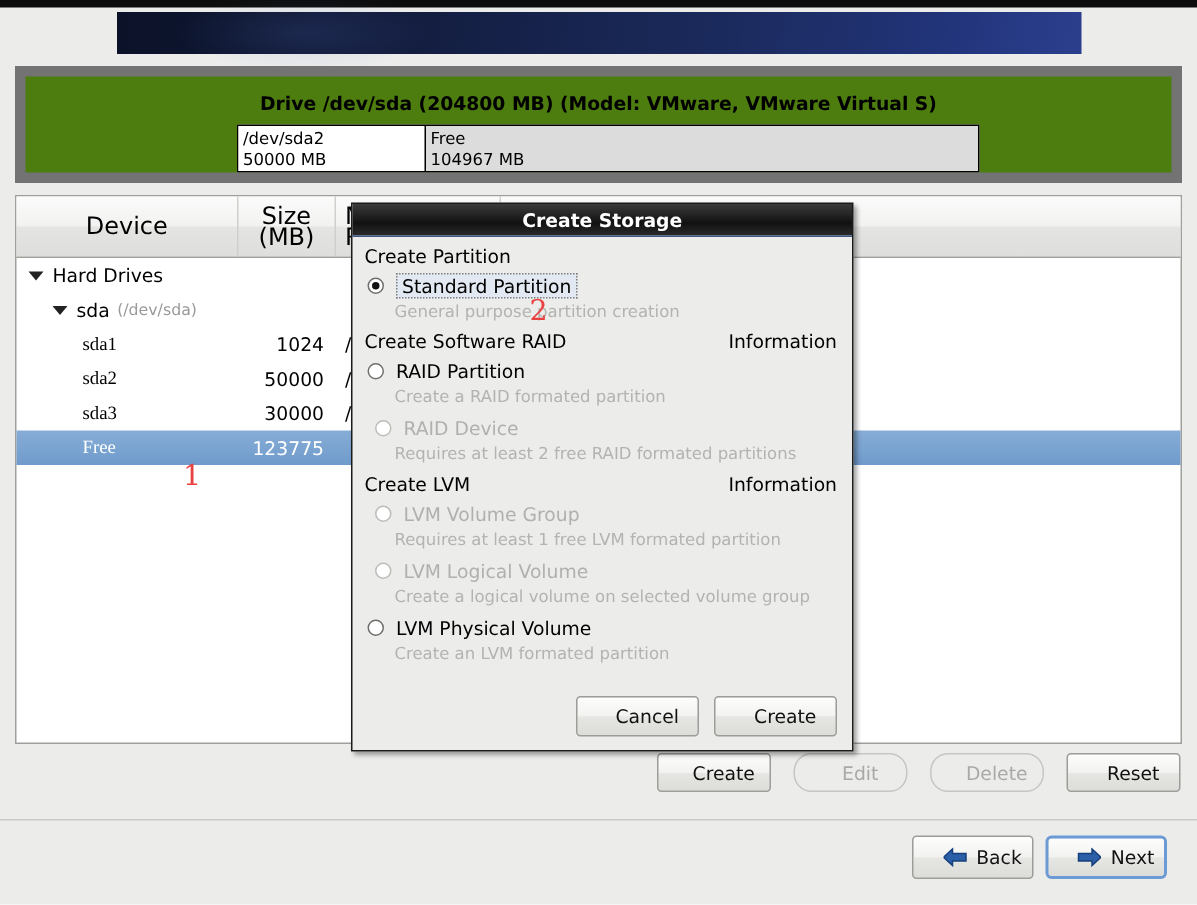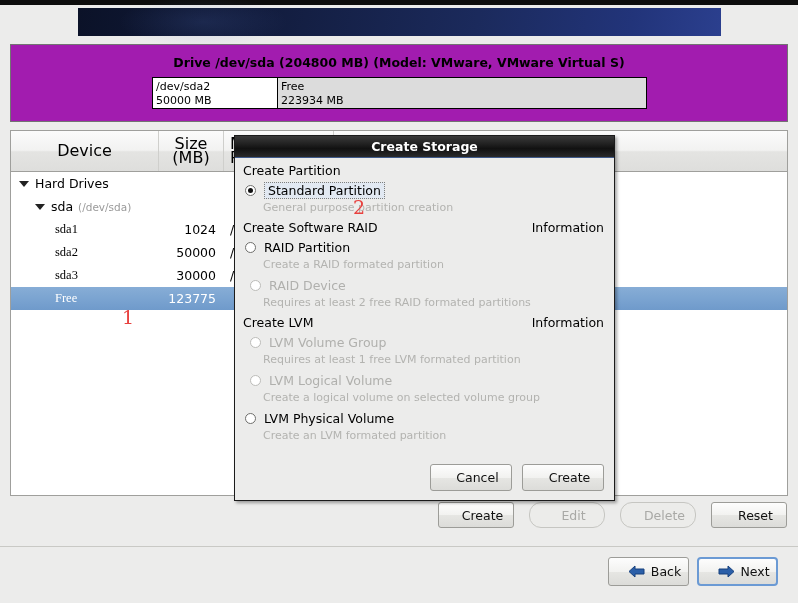--- a/index.html
+++ b/index.html
@@ -25,21 +25,21 @@
   }
   #banner::after{
     content:""; position:absolute; left:40px; top:-12px; width:170px; height:52px;
     border-radius:50%;
     background: radial-gradient(ellipse at center, rgba(90,120,200,0.16) 0%, rgba(90,120,200,0) 70%);
   }
 
   
   #drive-panel {
     position:absolute; left:10px; top:44px; width:778px; height:78px;
-    border:1px solid #737373; background:#a21caf;
+    border:7px solid #737373; background:#4d7c0f;
   }
   #drive-title {
     position:absolute; left:0; top:10px; width:100%; text-align:center;
     font-weight:bold; font-size:12.5px;
   }
   #drive-bar {
     position:absolute; left:141px; top:32px; width:495px; height:32px;
     border:1px solid #000; display:flex; background:#fff;
   }
   .seg {
@@ -109,21 +109,21 @@
 
   #footer-sep { position:absolute; left:0; top:546px; width:798px; height:1px; background:#c9c9c5; }
 
   #btn-back { position:absolute; left:608px; top:557px; width:81px; height:29px; }
   #btn-next { position:absolute; left:697px; top:557px; width:81px; height:29px;
               border:2px solid #6b9ad4; border-radius:4px; }
   .arrow { width:16px; height:13px; margin-right:6px; flex:none; }
 
   
   #dialog {
-    position:absolute; left:234px; top:135px; width:381px; height:366px;
+    position:absolute; left:234px; top:135px; width:335px; height:366px;
     background:#ececeb; border:1px solid #1b1b1b;
     box-shadow: 2px 2px 3px rgba(0,0,0,0.35);
   }
   #dlg-title {
     height:22px; display:flex; align-items:center; justify-content:center;
     color:#fff; font-weight:bold; font-size:12.5px;
     background: linear-gradient(180deg,#3a3a3a 0%, #232323 35%, #111111 60%, #2a2a2a 100%);
     border-bottom:1px solid #3f5a8a;
   }
   #dlg-body { padding:3px 0 0 0; position:relative; height:343px; }
@@ -169,21 +169,21 @@
 
 <div id="drive-panel">
   <div id="drive-title">Drive /dev/sda (204800 MB) (Model: VMware, VMware Virtual S)</div>
   <div id="drive-bar">
     <div class="seg used" style="width:125px">
       <div>/dev/sda2</div>
       <div>50000 MB</div>
     </div>
     <div class="seg free">
       <div>Free</div>
-      <div>223934 MB</div>
+      <div>104967 MB</div>
     </div>
   </div>
 </div>
 
 <div id="table-panel">
   <div id="thead">
     <div class="th" id="th-device">Device</div>
     <div class="th" id="th-size">
       <div>
         <div>Size</div>

